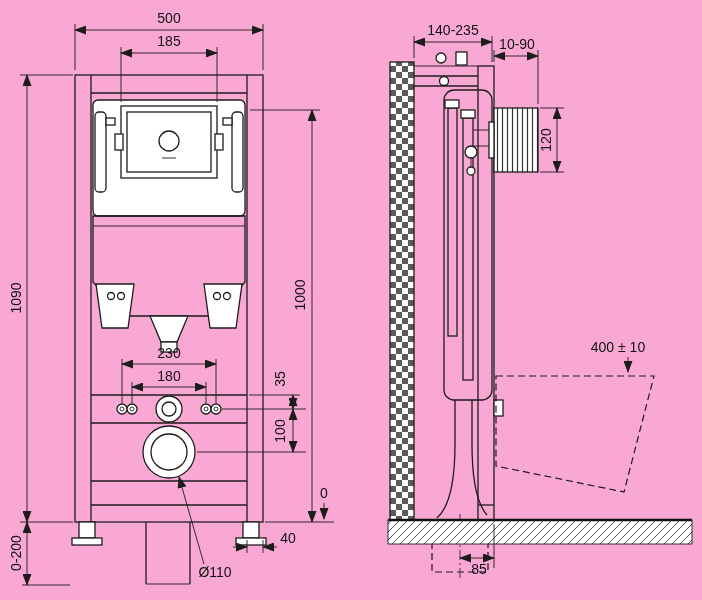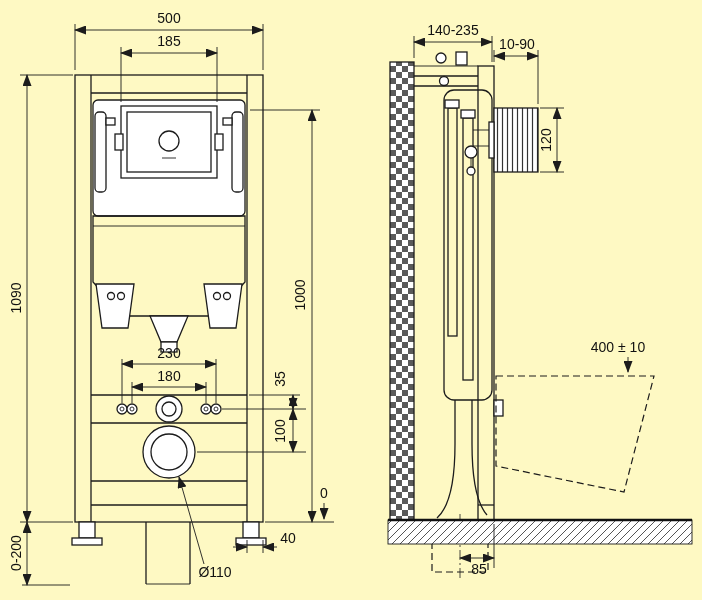--- a/index.html
+++ b/index.html
@@ -1,16 +1,16 @@
 <!DOCTYPE html>
 <html><head>
 <meta charset="utf-8">
 <style>
   html,body{margin:0;padding:0;background:#fff;}
-  .stage{position:relative;width:702px;height:600px;background:#fef9c3;overflow:hidden;
+  .stage{position:relative;width:702px;height:600px;background:#f9a8d4;overflow:hidden;
          font-family:"Liberation Sans",sans-serif;}
   svg{display:block;}
   .obj {fill:none;stroke:#1c1c1c;stroke-width:1.3;}
   .objf{fill:#ffffff;stroke:#1c1c1c;stroke-width:1.3;}
   .thin{fill:none;stroke:#1c1c1c;stroke-width:0.9;}
   .dim {fill:none;stroke:#1c1c1c;stroke-width:0.9;}
   .bold{fill:none;stroke:#111111;stroke-width:2.4;}
   .dash{fill:none;stroke:#1c1c1c;stroke-width:1.2;stroke-dasharray:7 4;}
   .ctr {fill:none;stroke:#1c1c1c;stroke-width:0.8;stroke-dasharray:10 3 2 3;}
   .lbl {font-family:"Liberation Sans",sans-serif;font-size:14px;fill:#111;text-anchor:middle;}

